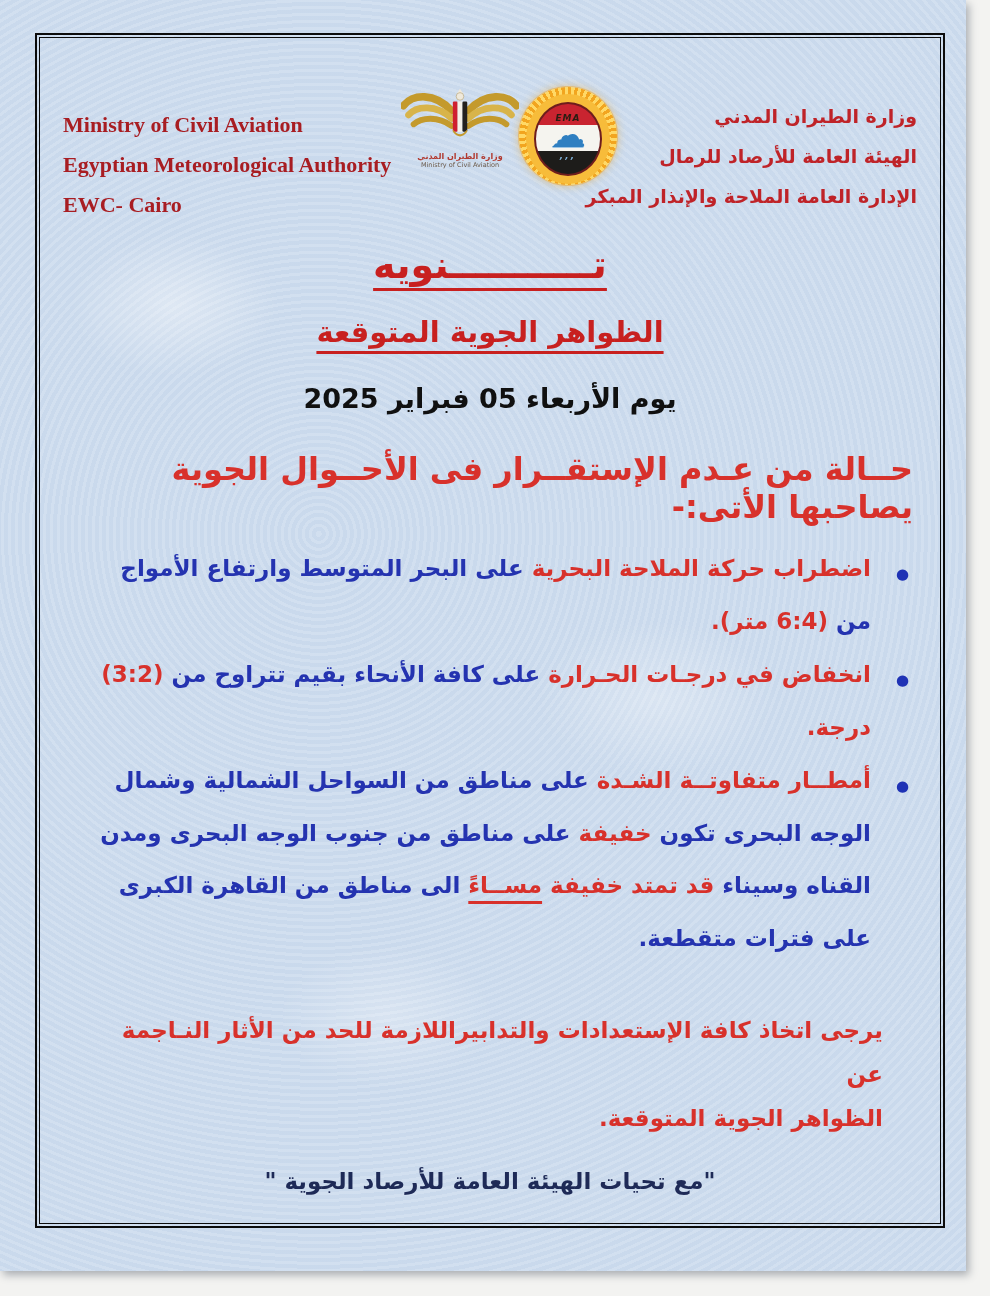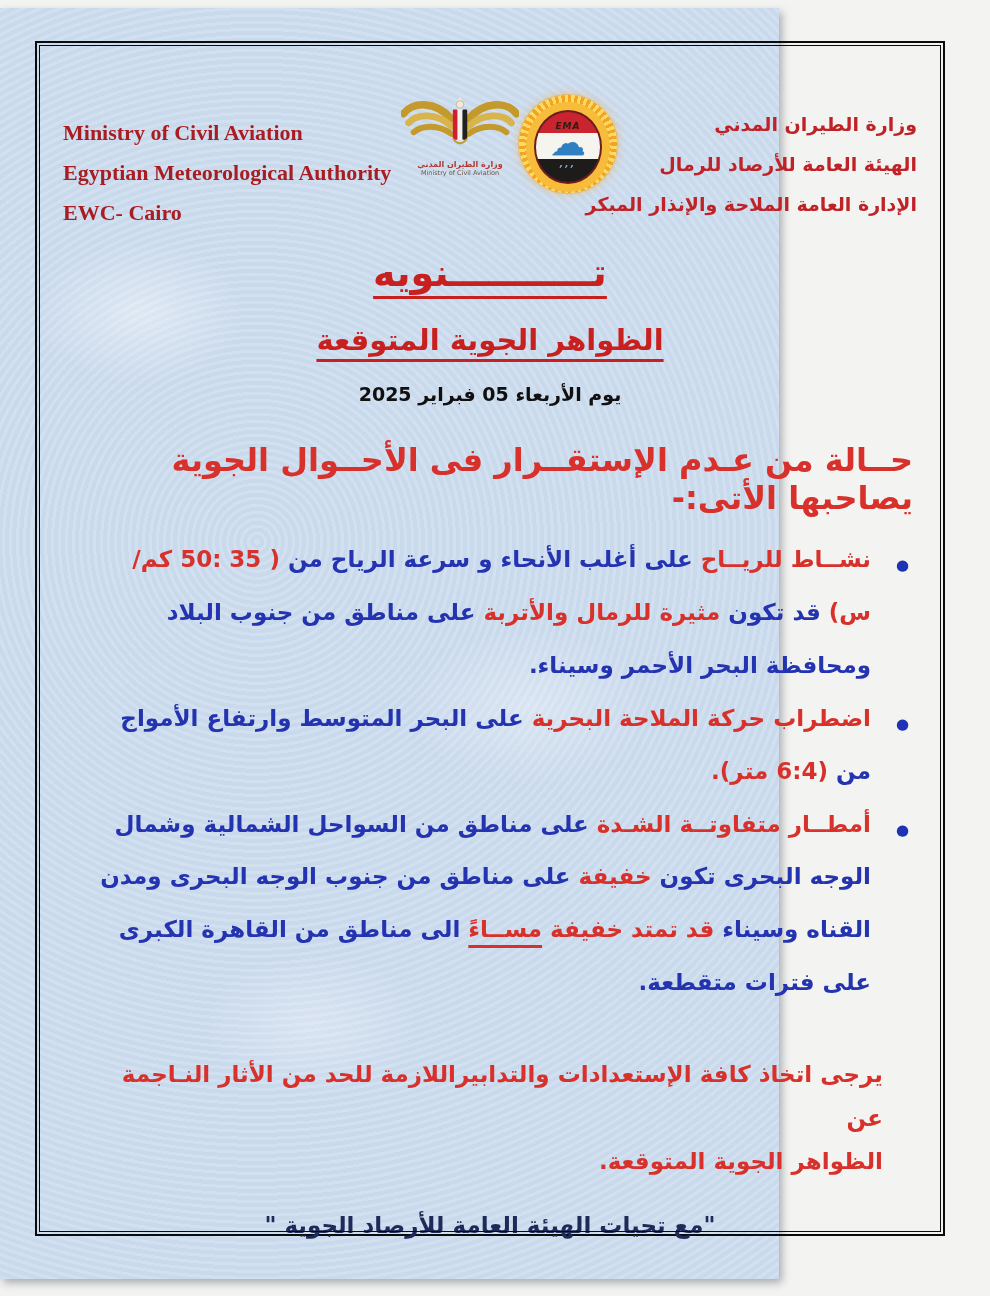--- a/index.html
+++ b/index.html
@@ -16,21 +16,21 @@
   }
   *{box-sizing:border-box;}
   html,body{margin:0;padding:0;}
   body{
     width:990px;height:1296px;overflow:hidden;
     background:#f3f3f1;
     font-family:"DejaVu Sans",sans-serif;
   }
   .photo{position:relative;width:990px;height:1296px;}
   .page{
-    position:absolute;left:0;top:8px;width:779px;height:1271px;
+    position:absolute;left:0;top:0;width:966px;height:1271px;
     background-color:var(--page-bg);
     background-image:
       radial-gradient(ellipse 160px 110px at 18% 24%, rgba(255,255,255,0.38), transparent 65%),
       radial-gradient(ellipse 200px 130px at 68% 55%, rgba(255,255,255,0.30), transparent 60%),
       radial-gradient(ellipse 180px 120px at 40% 80%, rgba(255,255,255,0.28), transparent 60%),
       repeating-radial-gradient(circle at 33% 42%, rgba(255,255,255,0.10) 0 3px, rgba(178,198,224,0.12) 3px 7px);
     box-shadow:3px 4px 8px rgba(60,70,85,0.40);
   }
   .frame{
     position:absolute;left:35px;top:33px;width:910px;height:1195px;
@@ -92,21 +92,21 @@
   .notice-title{
     display:inline-block;font-size:38px;font-weight:bold;color:var(--title-red);
     text-decoration:underline;text-decoration-thickness:3px;text-underline-offset:10px;
   }
   .notice-subtitle{
     margin-top:28px;font-size:29px;font-weight:bold;color:var(--title-red);
   }
   .notice-subtitle span{
     text-decoration:underline;text-decoration-thickness:2.5px;text-underline-offset:9px;
   }
-  .notice-date{margin-top:26px;font-size:19px;font-weight:bold;color:var(--black);}
+  .notice-date{margin-top:34px;font-size:27px;font-weight:bold;color:var(--black);}
 
   
   .intro{
     direction:rtl;text-align:right;margin:36px 30px 0 30px;
     font-size:32px;font-weight:bold;color:var(--body-red);
   }
 
   
   .bullets{
     direction:rtl;list-style:none;margin:16px 0 0 0;
@@ -195,22 +195,22 @@
         <div class="notice-title" dir="rtl">تـــــــــــنويه</div>
         <div class="notice-subtitle" dir="rtl">
           <span>الظواهر الجوية المتوقعة</span>
         </div>
         <div class="notice-date" dir="rtl">يوم الأربعاء 05 فبراير 2025</div>
       </div>
 
       <div class="intro">حــالة من عـدم الإستقــرار فى الأحــوال الجوية يصاحبها الأتى:-</div>
 
       <ul class="bullets">
-          <li><span class="seg red">نشــاط للريــاح</span> <span class="seg blue">على أغلب الأنحاء و سرعة الرياح من</span> <span class="seg red">( 35 :50 كم/ س)</span> <span class="seg blue">قد تكون</span> <span class="seg red">مثيرة للرمال والأتربة</span> <span class="seg blue">على مناطق من جنوب البلاد ومحافظة البحر الأحمر وسيناء.</span> </li>
           <li><span class="seg red">اضطراب حركة الملاحة البحرية</span> <span class="seg blue">على البحر المتوسط وارتفاع الأمواج من</span> <span class="seg red">(6:4 متر).</span> </li>
+          <li><span class="seg red">انخفاض في درجـات الحـرارة</span> <span class="seg blue">على كافة الأنحاء بقيم تتراوح من</span> <span class="seg red">(3:2) درجة.</span> </li>
           <li><span class="seg red">أمطــار متفاوتــة الشـدة</span> <span class="seg blue">على مناطق من السواحل الشمالية وشمال الوجه البحرى تكون</span> <span class="seg red">خفيفة</span> <span class="seg blue">على مناطق من جنوب الوجه البحرى ومدن القناه وسيناء</span> <span class="seg red">قد تمتد خفيفة</span> <span class="seg red-underline">مســاءً</span> <span class="seg blue">الى مناطق من القاهرة الكبرى على فترات متقطعة.</span> </li>
         </ul>
 
       <div class="advice">
         <div>يرجى اتخاذ كافة الإستعدادات والتدابيراللازمة للحد من الأثار النـاجمة عن</div>
         <div>الظواهر الجوية المتوقعة.</div>
       </div>
 
       <div class="signature">"مع تحيات الهيئة العامة للأرصاد الجوية "</div>
 

